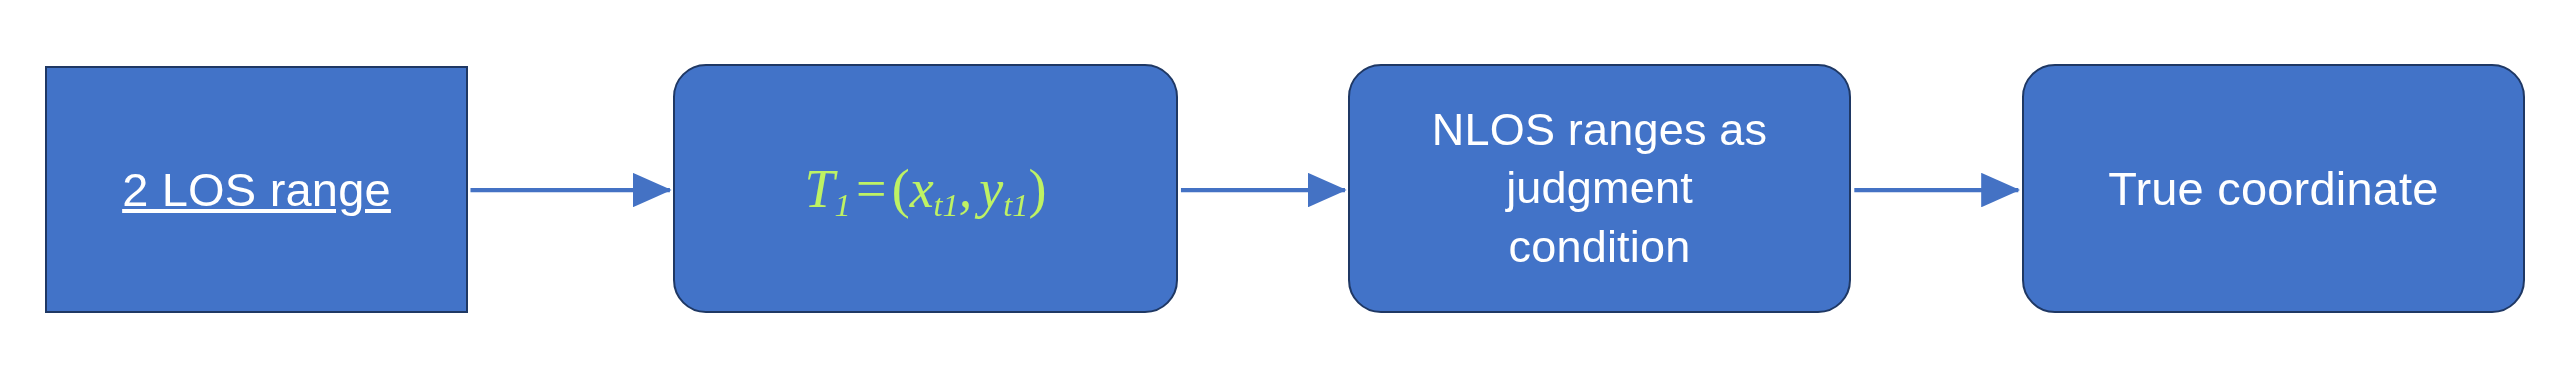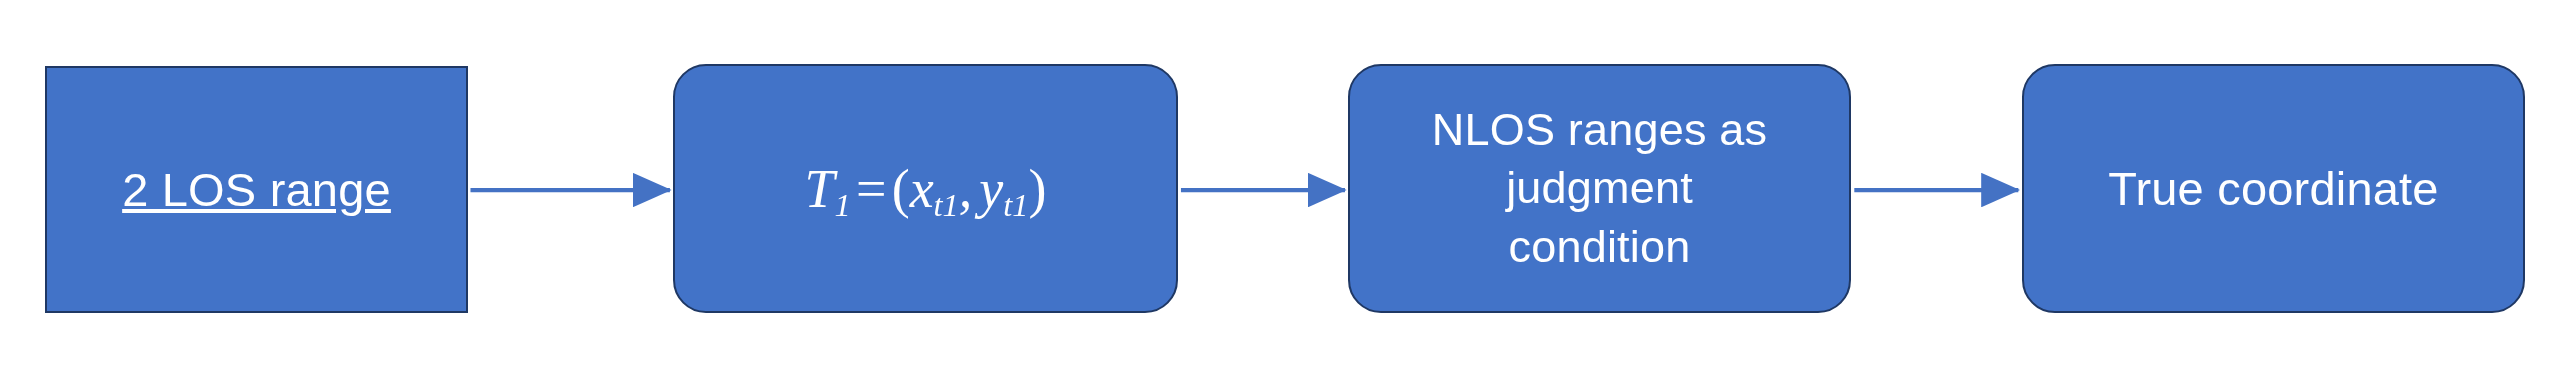--- a/index.html
+++ b/index.html
@@ -72,21 +72,21 @@
     height: 249px;
     flex-direction: column;
     justify-content: space-around;
     padding: 22.4px 0;
   }
 
   .formula {
     font-family: "Liberation Serif", "DejaVu Serif", serif;
     font-style: italic;
     font-size: 54px;
-    color: #ffffff;
+    color: #bef264;
     white-space: nowrap;
     line-height: 1;
     display: block;
   }
   .formula .op {
     font-style: normal;
     padding: 0 5.2px;
   }
   .formula .paren {
     font-style: normal;

